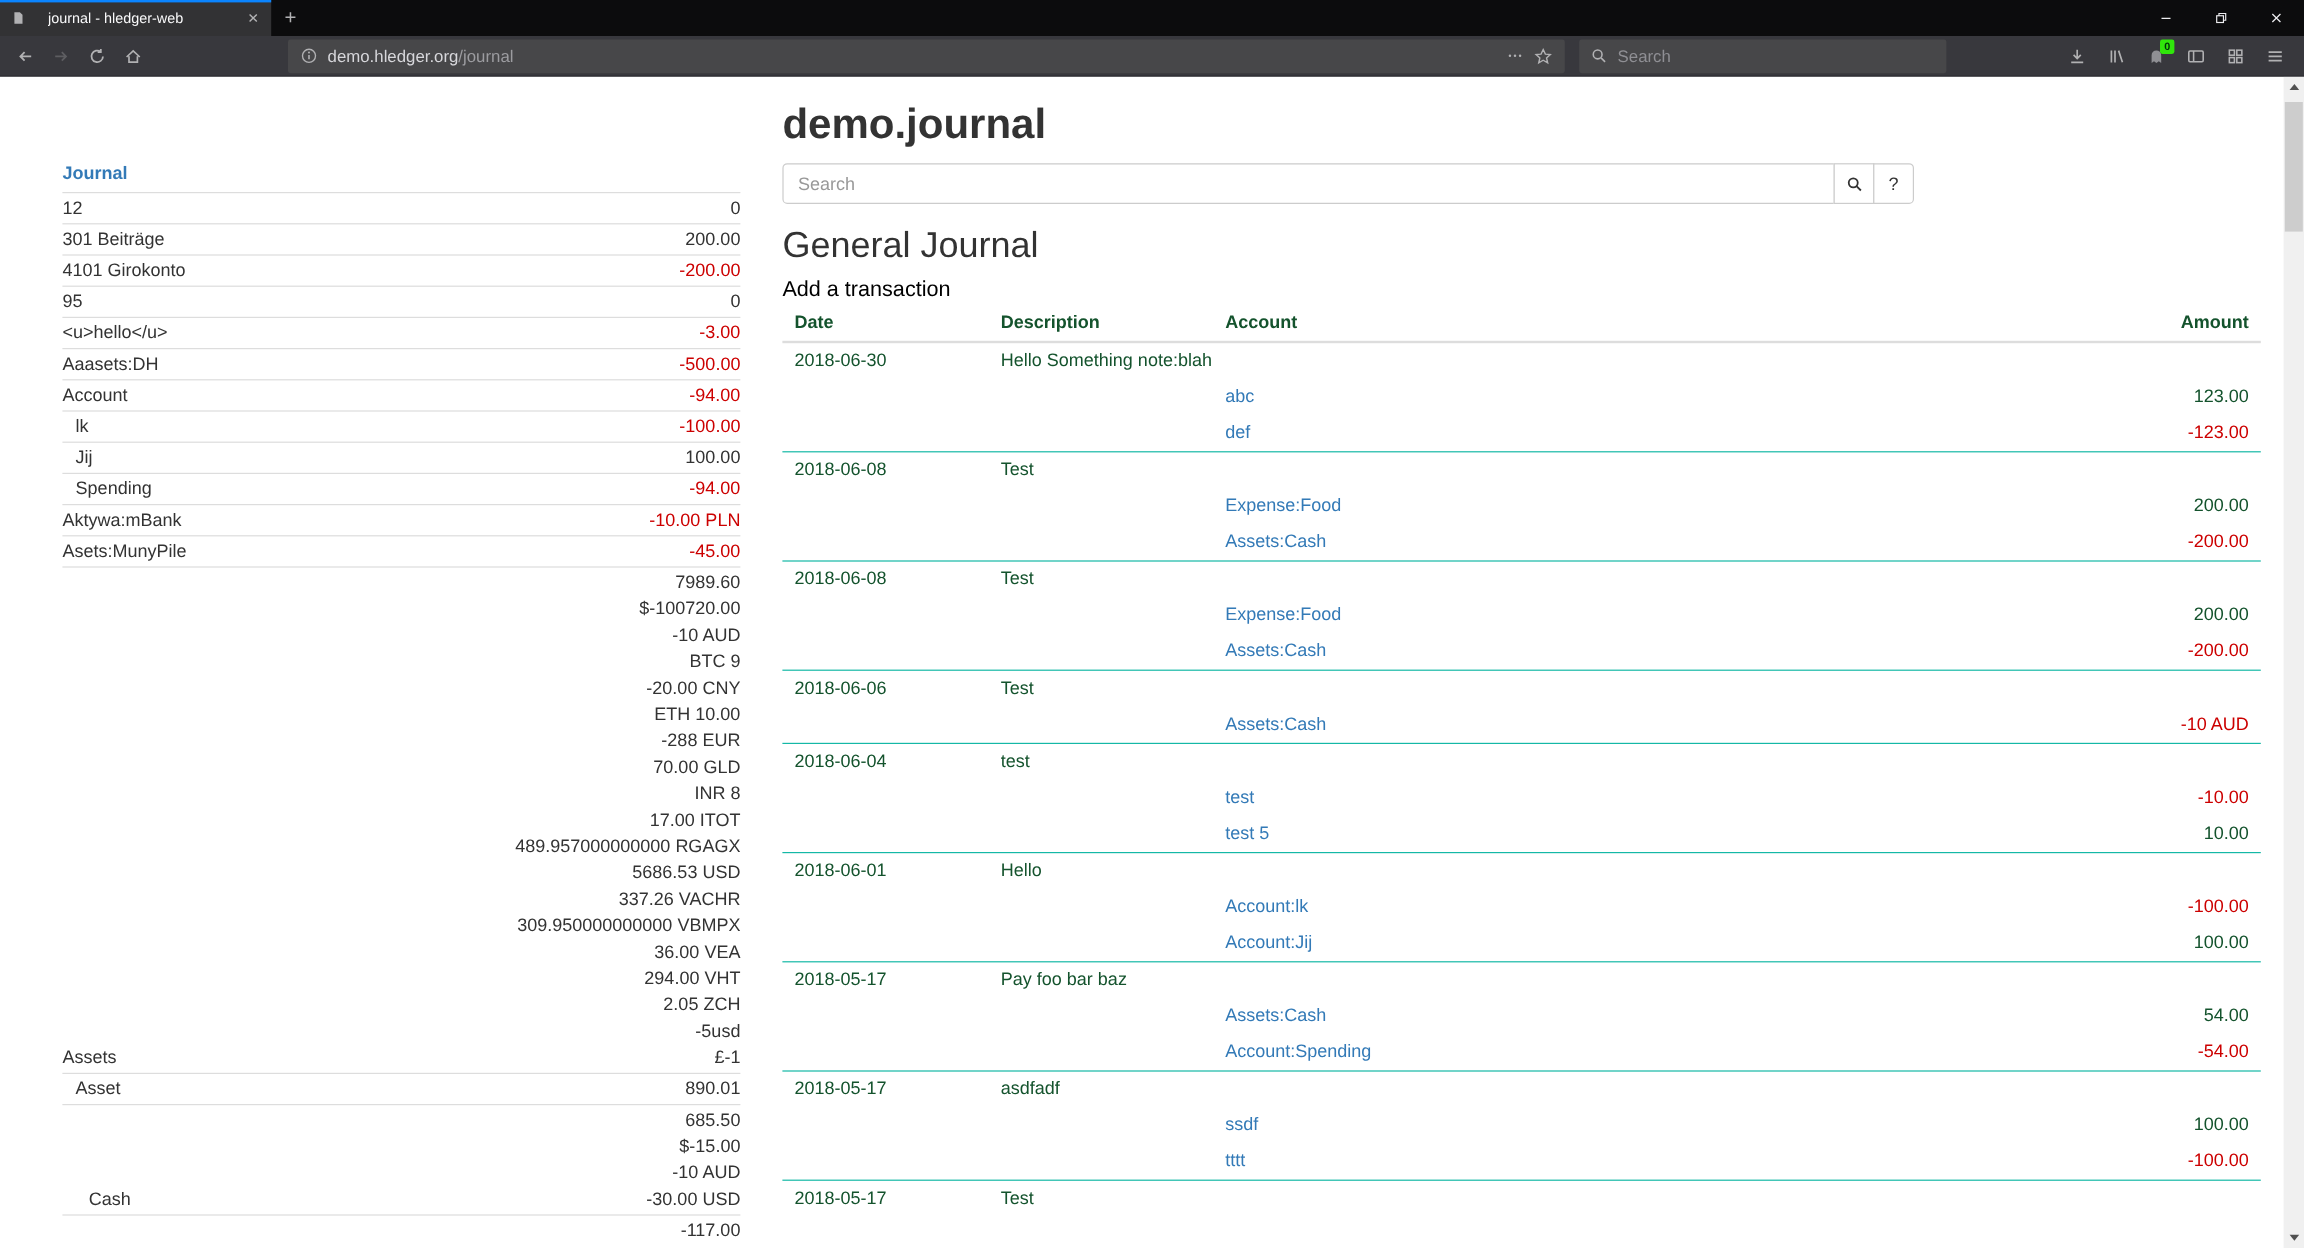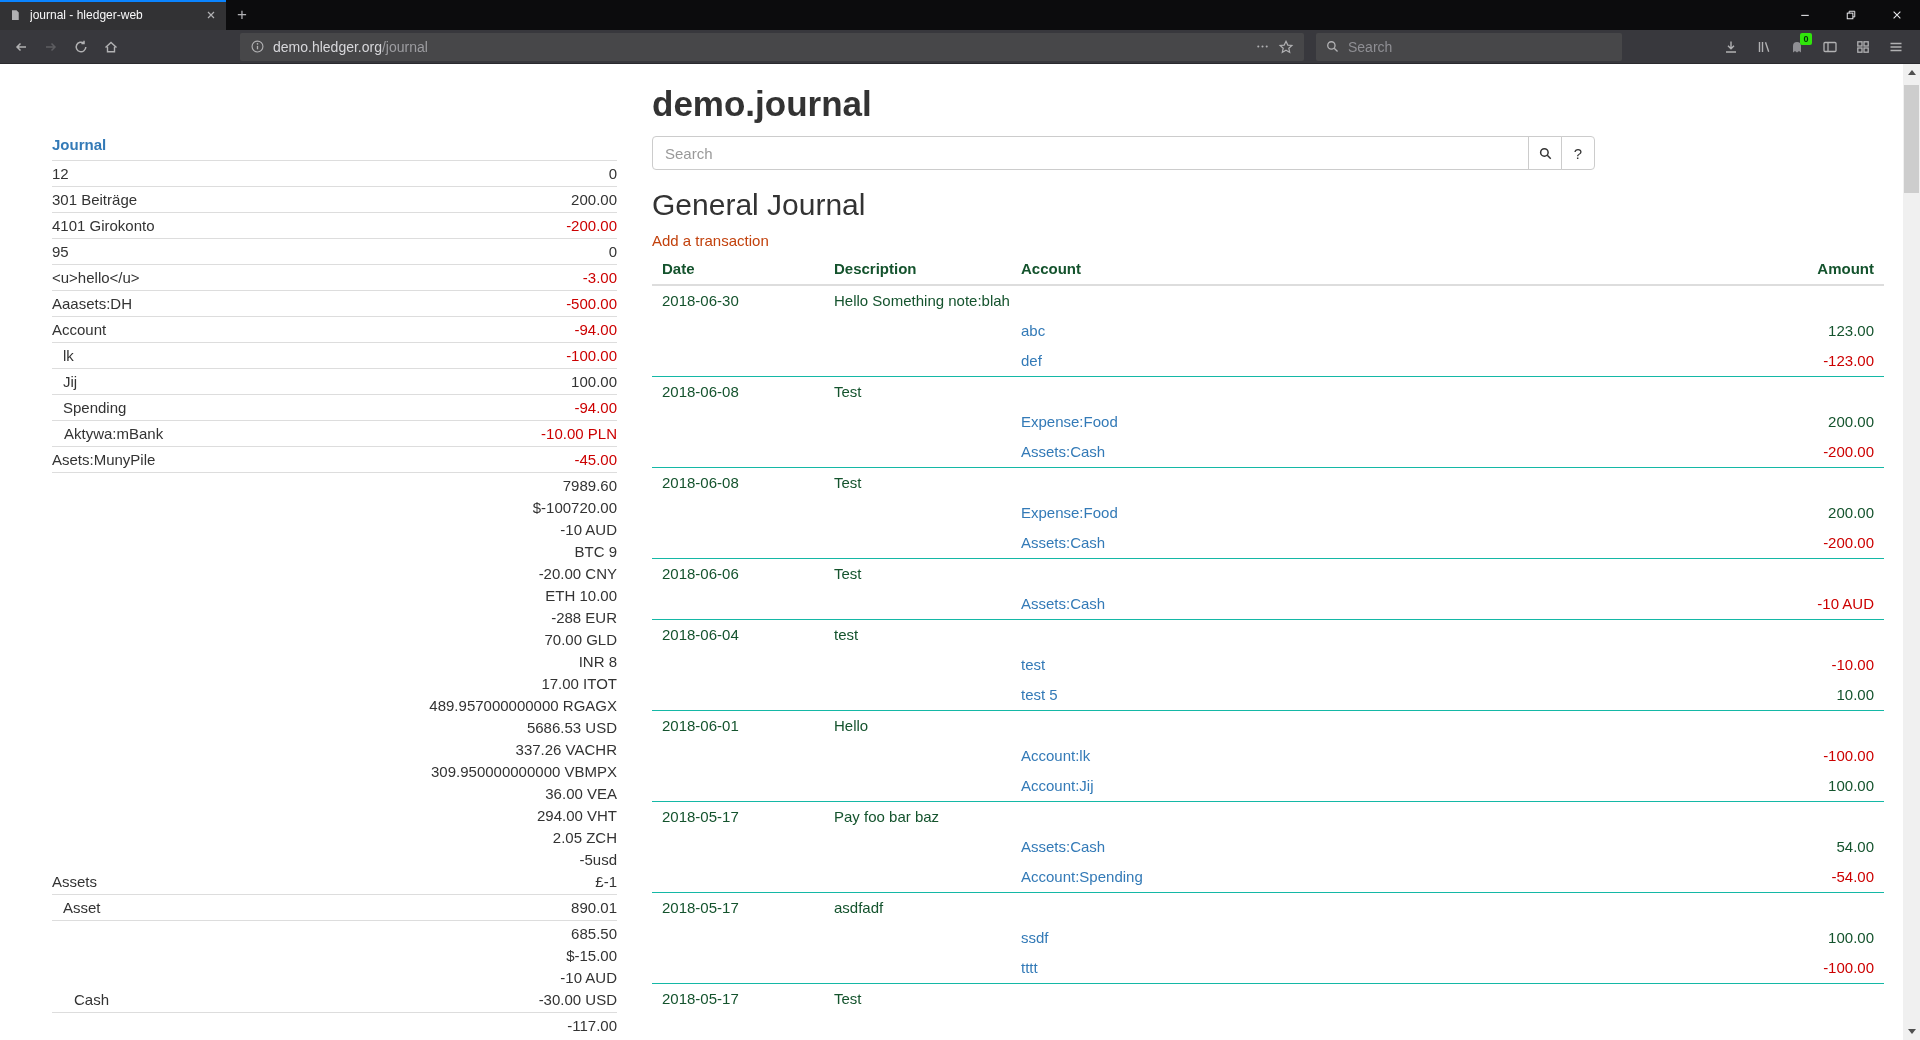--- a/index.html
+++ b/index.html
@@ -1,21 +1,21 @@
 <!DOCTYPE html>
 <html><head>
 <meta charset="utf-8">
 <style>
   * { margin:0; padding:0; box-sizing:border-box; }
   html,body { width:1920px; height:1040px; overflow:hidden; background:#fff;
               font-family:"Liberation Sans", sans-serif; }
 
   
   .titlebar { height:30px; background:#0c0c0d; display:flex; align-items:stretch; }
-  .tab { width:226px; background:#323234; display:flex; align-items:center; gap:9px;
+  .tab { width:226px; background:#323234; display:flex; align-items:center; gap:19px;
          padding:0 9px; position:relative; }
   .tab::before { content:""; position:absolute; top:0; left:0; right:0; height:2px; background:#0a84ff; }
   .tab-title { flex:1; font-size:12px; color:#f9f9fa; white-space:nowrap; overflow:hidden; }
   .icon-btn { display:flex; align-items:center; justify-content:center; cursor:default; }
   .newtab { width:32px; color:#b1b1b3; font-size:17px; display:flex; align-items:center; justify-content:center; }
   .win-controls { margin-left:auto; display:flex; }
   .win-btn { width:46px; display:flex; align-items:center; justify-content:center; }
 
   .toolbar { height:34px; background:#38383d; display:flex; align-items:center; padding:0 6px;
              border-bottom:1px solid #2a2a2e; }
@@ -50,21 +50,21 @@
   .main h1 { font-size:35px; line-height:40px; font-weight:700; color:#333; margin-bottom:12px; }
   .searchform { display:flex; height:34px; width:943px; }
   .searchform input { flex:1; height:34px; border:1px solid #ccc; border-radius:4px 0 0 4px;
                       padding:6px 12px; font-size:15px; color:#555; outline:none;
                       font-family:"Liberation Sans", sans-serif; }
   .searchform input::placeholder { color:#999; }
   .sf-btn { width:34px; height:34px; background:#fff; border:1px solid #ccc; margin-left:-1px;
             display:flex; align-items:center; justify-content:center; font-size:15px; color:#333; cursor:pointer; }
   .sf-btn.last { border-radius:0 4px 4px 0; }
   .main h2 { font-size:30px; line-height:34px; font-weight:500; color:#333; margin:18px 0 10px; }
-  .addlink { display:inline-block; font-size:15px; line-height:18px; color:#c2410c;
+  .addlink { display:inline-block; font-size:18px; line-height:18px; color:#000000;
              text-decoration:none; cursor:pointer; margin-bottom:6px; }
 
   .jtable { width:100%; }
   .jrow { display:grid; grid-template-columns:172px 187px 1fr 220px; padding:0 10px; }
   .jcell { padding:7px 0; font-size:15px; line-height:16px; color:#14532d; white-space:nowrap; }
   .jhead .jcell { font-weight:bold; padding:5px 0 7px; }
   .jhead { border-bottom:2px solid #ddd; }
   .amt-h { text-align:right; grid-column:4; }
   .jdate { grid-column:1; }
   .jdesc { grid-column:2 / 5; }
@@ -278,21 +278,21 @@
             <div class="sb-amt">100.00</div>
           </div>
         </div>
         <div class="sb-row">
           <a class="sb-name" style="padding-left: 11px;">Spending</a>
           <div class="sb-amts">
             <div class="sb-amt neg">-94.00</div>
           </div>
         </div>
         <div class="sb-row">
-          <a class="sb-name" style="padding-left: 0px; margin-left: 12px;">Aktywa:mBank</a>
+          <a class="sb-name" style="padding-left: 0px;">Aktywa:mBank</a>
           <div class="sb-amts">
             <div class="sb-amt neg">-10.00 PLN</div>
           </div>
         </div>
         <div class="sb-row">
           <a class="sb-name" style="padding-left: 0px;">Asets:MunyPile</a>
           <div class="sb-amts">
             <div class="sb-amt neg">-45.00</div>
           </div>
         </div>

